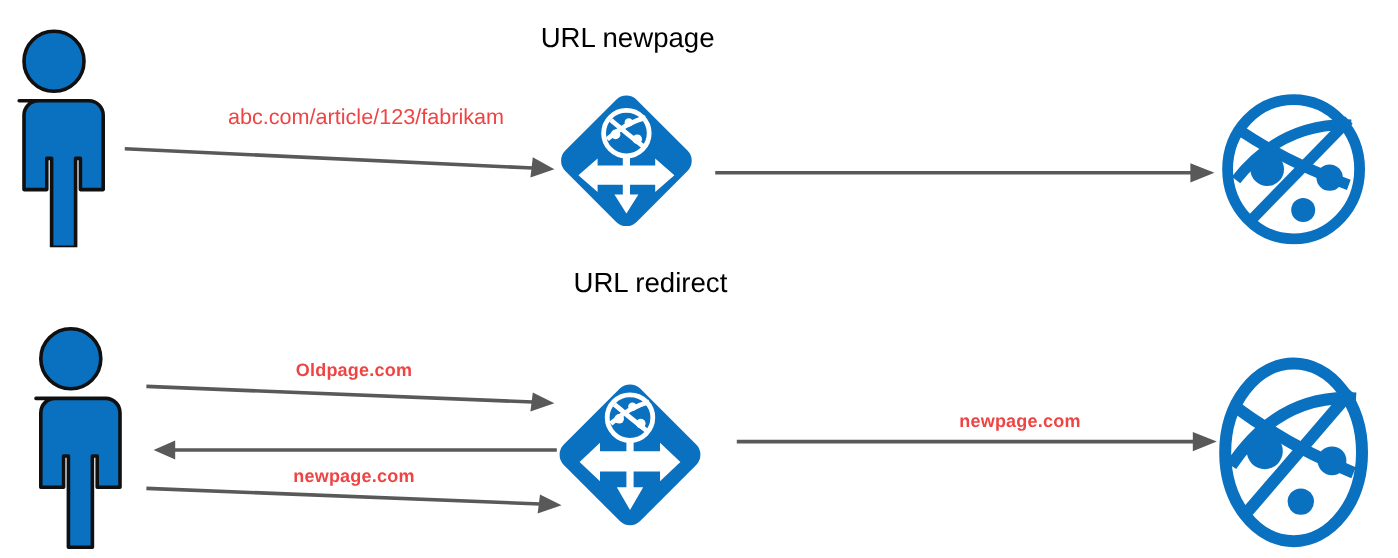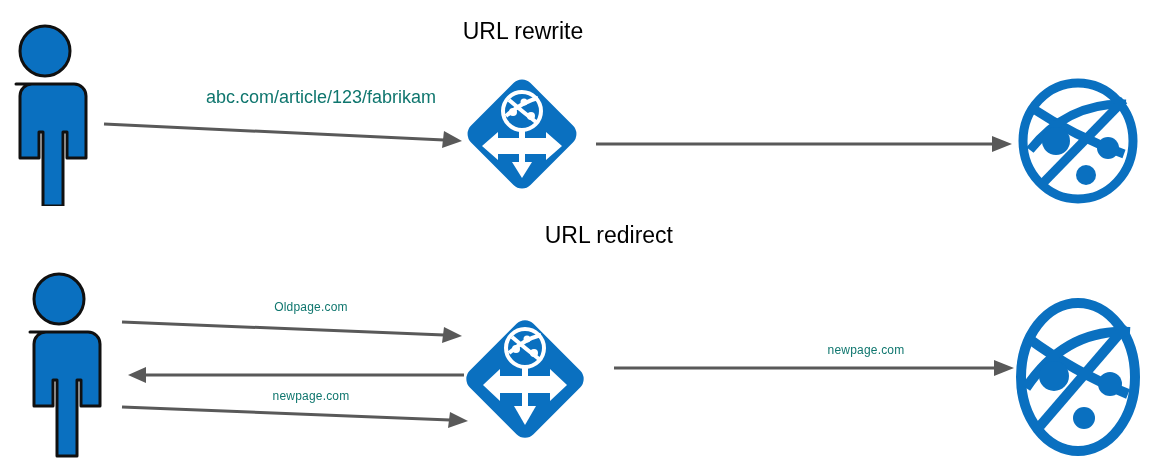--- a/index.html
+++ b/index.html
@@ -30,42 +30,41 @@
     text-align: center;
     white-space: nowrap;
     line-height: 1;
   }
 
   
   .edge-label {
     font-family: "Liberation Sans", sans-serif;
     font-size: 18px;
     font-weight: 400;
-    color: #0f766e;
+    color: #ef4444;
     white-space: nowrap;
     line-height: 1;
     text-align: center;
-    margin-left: 16px;
   }
   .edge-label.bold {
-    font-weight: normal;
-    font-size: 12px;
+    font-weight: bold;
+    font-size: 15px;
     letter-spacing: .2px;
   }
 
   
   .icon-svg { display: block; }
   .arrow-svg { display: block; overflow: visible; }
 </style>
 </head>
 <body>
 
 <div id="canvas">
 
-  <div class="abs section-title" style="left:373px; top:20px; width:300px;">URL rewrite</div>
+  <div class="abs section-title" style="left:373px; top:20px; width:300px;">URL newpage</div>
 
   <div class="abs" style="left:4px; top:24px;">
     <svg class="icon-svg" width="96" height="182" viewBox="0 0 96 182" aria-hidden="true">
       <g fill="#0a70c0" stroke="#101010" stroke-width="3" stroke-linejoin="round">
         <circle cx="41" cy="27" r="25"></circle>
         <path d="M12 60 h58 a12 12 0 0 1 12 12 v62 h-19 v-26 h-4 v74 h-20 v-74 h-4 v26 h-19 v-62 a12 12 0 0 1 12 -12 z"></path>
       </g>
     </svg>
   </div>
 
@@ -115,21 +114,21 @@
         <path d="M110 22 L30 104"></path>
       </g>
       <g fill="#0a70c0">
         <circle cx="42" cy="63" r="14"></circle>
         <circle cx="94" cy="70" r="11"></circle>
         <circle cx="72" cy="97" r="10"></circle>
       </g>
     </svg>
   </div>
 
-  <div class="abs section-title" style="left:373px; top:224px; width:300px;text-align:right;">URL redirect</div>
+  <div class="abs section-title" style="left:392px; top:224px; width:300px;">URL redirect</div>
 
   <div class="abs" style="left:18px; top:272px;">
     <svg class="icon-svg" width="96" height="186" viewBox="0 0 96 186" aria-hidden="true">
       <g fill="#0a70c0" stroke="#101010" stroke-width="3" stroke-linejoin="round">
         <circle cx="41" cy="27" r="25"></circle>
         <path d="M12 60 h58 a12 12 0 0 1 12 12 v62 h-19 v-26 h-4 v76 h-20 v-76 h-4 v26 h-19 v-62 a12 12 0 0 1 12 -12 z"></path>
       </g>
     </svg>
   </div>
 

